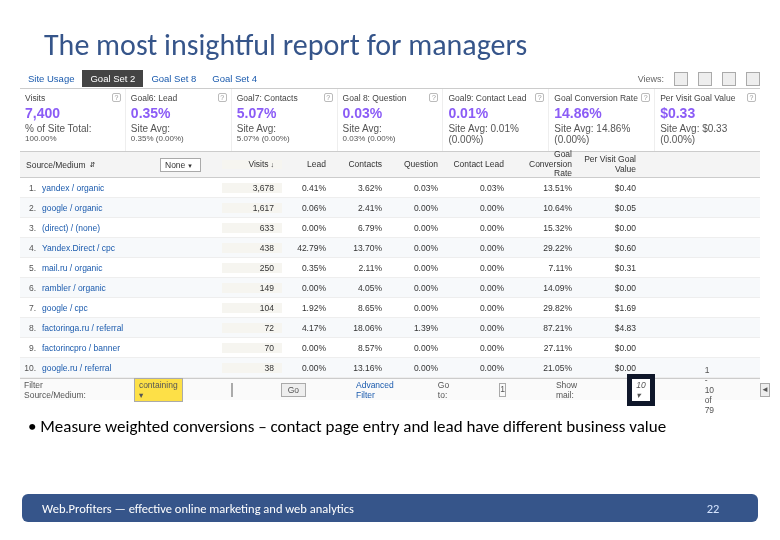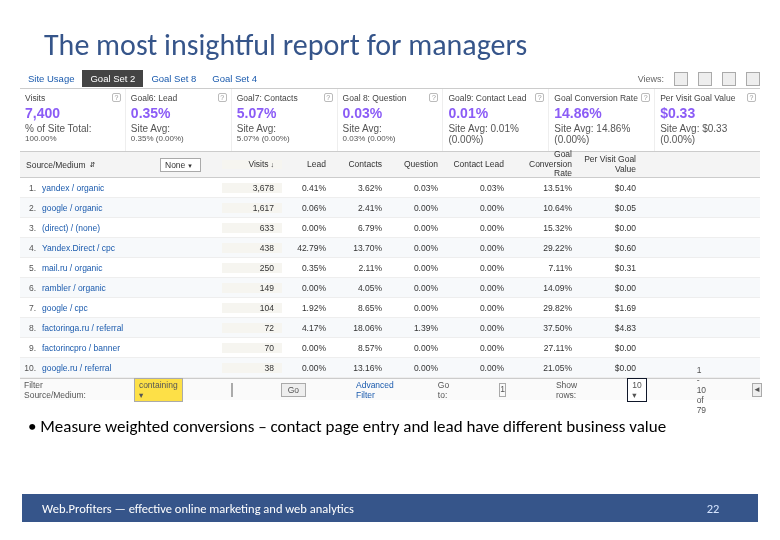--- a/index.html
+++ b/index.html
@@ -40,25 +40,25 @@
   .row-none { width: 62px; }
   .row-val { text-align: right; padding-right: 8px; font-size: 8.5px; }
   .visits-shade { background: #f6f5f0; }
   .footer-row { display: flex; align-items: center; height: 22px; border-top: 1px solid #ccc; font-size: 8.5px; color: #555; background: #fafafa; gap: 44px; }
   .footer-row .lbl { margin-left: auto; }
   .filter-sel { border: 1px solid #aaa; background: #fde047; padding: 1px 4px; margin: 0 4px; }
   .filter-inp { border: 1px solid #aaa; background: #fff; width: 120px; height: 14px; margin-right: 4px; }
   .go-btn { border: 1px solid #aaa; background: #eee; padding: 1px 6px; margin-right: 6px; }
   .adv { color: #1a5aad; }
   .goto-inp { border: 1px solid #aaa; width: 28px; height: 14px; text-align: center; margin: 0 6px; }
-  .rows-sel { border: 1px solid #0f172a; background: #fff; padding: 1px 4px; margin: 16px 6px; }
+  .rows-sel { border: 5px solid #0f172a; background: #fff; padding: 1px 4px; margin: 16px 6px; font-style: italic; }
   .nav-btn { border: 1px solid #aaa; background: #eee; width: 14px; height: 14px; font-size: 8px; line-height: 12px; text-align: center; margin-left: 2px; }
   .bullet { padding: 16px 0 0 28px; font-size: 17px; color: #000; }
   .bullet::before { content: "• "; }
-  .bottom-bar { position: absolute; bottom: 18px; left: 22px; right: 22px; height: 28px; background: #36558a; display: flex; align-items: center; color: #fff; font-size: 12.5px; }
+  .bottom-bar { position: absolute; bottom: 18px; left: 22px; right: 22px; height: 28px; background: #36558a; display: flex; align-items: center; color: #fff; font-size: 12.5px; border-radius: 6px; }
   .bottom-text { padding-left: 20px; }
   .bottom-page { margin-left: auto; width: 90px; text-align: center; color: #d6e5ff; }
 </style>
 </head>
 <body>
 
 <div class="slide-title">The most insightful report for managers</div>
 
 <div class="ga">
   <div class="tabs">
@@ -231,21 +231,21 @@
       </div>
       <div class="row alt">
         <div class="row-idx">8.</div>
         <div class="row-src">factoringa.ru / referral</div>
         <div class="row-none"></div>
         <div class="row-val col-visits visits-shade">72</div>
         <div class="row-val col-lead">4.17%</div>
         <div class="row-val col-contacts">18.06%</div>
         <div class="row-val col-question">1.39%</div>
         <div class="row-val col-contactlead">0.00%</div>
-        <div class="row-val col-gcr">37.50%</div>
+        <div class="row-val col-gcr">87.21%</div>
         <div class="row-val col-pvgv">$4.83</div>
       </div>
       <div class="row">
         <div class="row-idx">9.</div>
         <div class="row-src">factorincpro / banner</div>
         <div class="row-none"></div>
         <div class="row-val col-visits visits-shade">70</div>
         <div class="row-val col-lead">0.00%</div>
         <div class="row-val col-contacts">8.57%</div>
         <div class="row-val col-question">0.00%</div>
@@ -268,21 +268,21 @@
     </div>
 
   <div class="footer-row">
     <span style="margin-left:4px;">Filter Source/Medium:</span>
     <span class="filter-sel">containing ▾</span>
     <span class="filter-inp"></span>
     <span class="go-btn">Go</span>
     <span class="adv">Advanced Filter</span>
     <span class="lbl">Go to:</span>
     <span class="goto-inp">1</span>
-    <span>Show rows:</span>
+    <span>Show mail:</span>
     <span class="rows-sel">10 ▾</span>
     <span>1 - 10 of 79</span>
     <span class="nav-btn">◄</span>
     <span class="nav-btn" style="margin-right:4px;">►</span>
   </div>
 </div>
 
 <div class="bullet">Measure weighted conversions – contact page entry and lead have different business value</div>
 
 <div class="bottom-bar">

